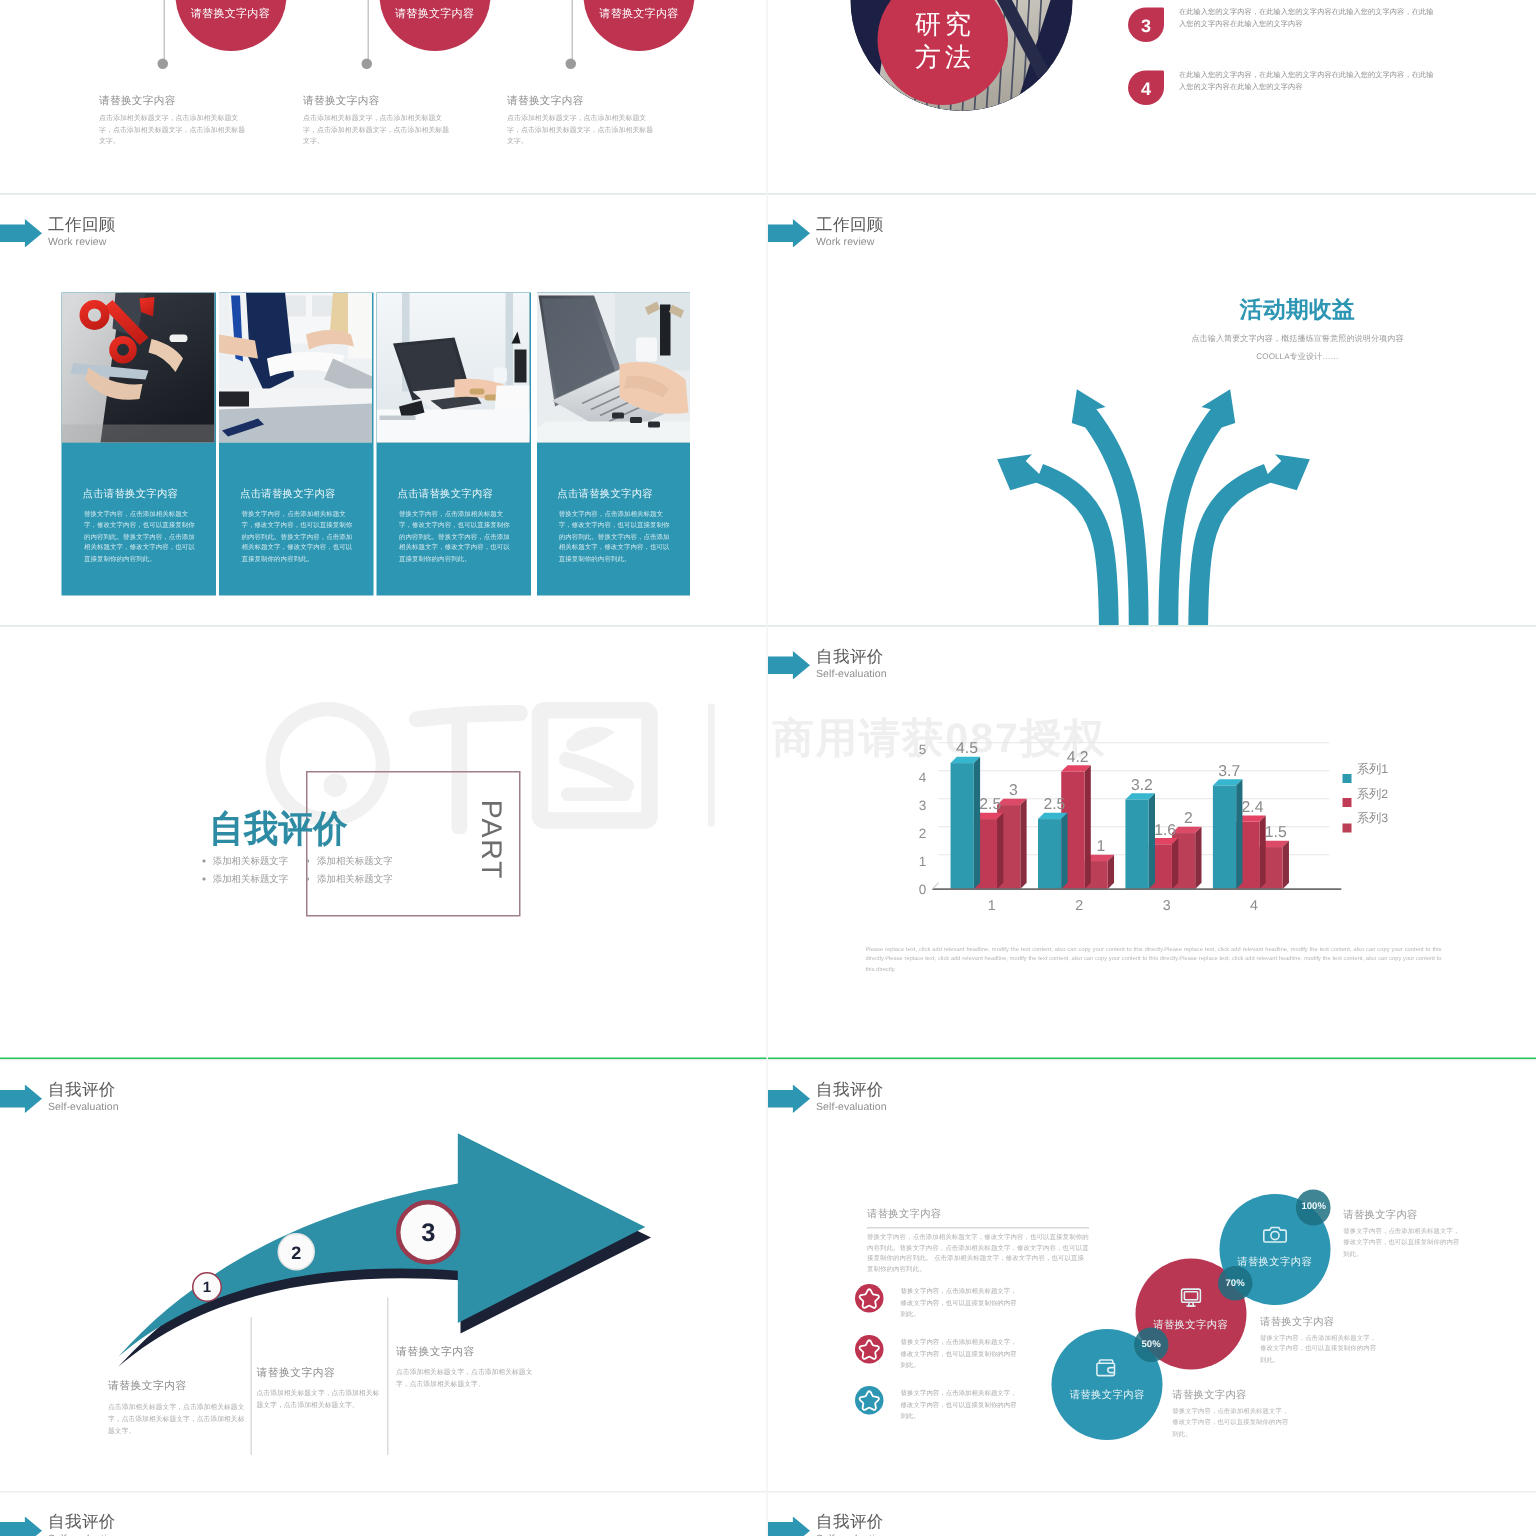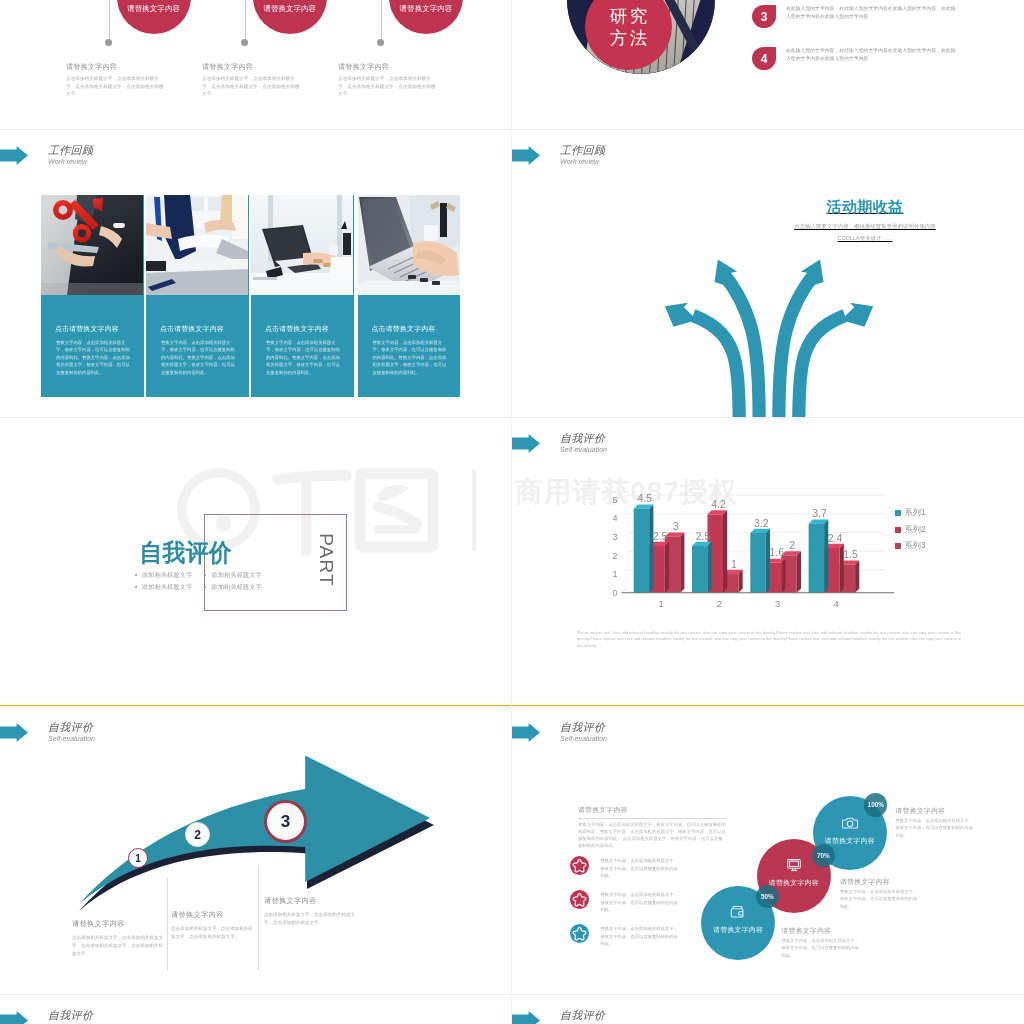--- a/index.html
+++ b/index.html
@@ -1,27 +1,27 @@
 <!DOCTYPE html>
 <html><head>
 <meta charset="utf-8">
 <style>
   html,body{margin:0;padding:0;}
   body{width:1024px;height:1024px;background:#fff;
        font-family:"Liberation Sans","DejaVu Sans",sans-serif;overflow:hidden;
        -webkit-font-smoothing:antialiased;}
-  .page{position:relative;width:1024px;height:1024px;overflow:hidden;background:#eab308;}
+  .page{position:relative;width:1024px;height:1024px;overflow:hidden;background:#22c55e;}
   .slide{position:absolute;width:512px;height:288px;overflow:hidden;background:#fff;}
   .hdiv{position:absolute;left:0;width:1024px;height:1px;background:#ededed;z-index:50;}
   .vdiv{position:absolute;top:0;width:1px;height:1024px;background:#f4f4f4;z-index:50;}
   
   .shead{position:absolute;display:flex;align-items:flex-start;}
   .shead .arw{position:relative;width:28px;height:19px;flex:0 0 auto;margin-top:1px;}
   .shead .arw svg{display:block;}
-  .shead .txt{margin-left:20px;font-style:italic;}
+  .shead .txt{margin-left:4px;}
   .shead .t1{font-size:11px;color:#5a5a5a;line-height:11px;letter-spacing:.3px;}
   .shead .t2{font-size:7px;color:#8e8e8e;line-height:12px;letter-spacing:.05px;}
   
   .s1-col{position:absolute;top:0;width:160px;height:220px;}
   .s1-line{position:absolute;left:26.5px;top:0;width:1px;height:200px;background:#c6c6c6;}
   .s1-dot{position:absolute;left:23px;top:198px;width:7px;height:7px;border-radius:50%;background:#9b9b9b;}
   .s1-circle{position:absolute;left:34.6px;top:119px;width:74px;height:74px;border-radius:50%;
              background:#bd3350;display:flex;align-items:flex-start;justify-content:center;}
   .s1-circle span{color:#fff;font-size:7.4px;letter-spacing:.15px;margin-top:44px;white-space:nowrap;}
   .s1-txt{position:absolute;top:221px;width:100px;}
@@ -52,21 +52,21 @@
 
   
   .s4-arrows{position:absolute;left:0;top:0;display:block;}
   .s4-b{position:absolute;}
   .s4-h{font-weight:bold;color:#2d96b3;letter-spacing:.6px;}
   .s4-p{font-size:5.4px;line-height:11.6px;color:#9a9a9a;margin-top:6px;letter-spacing:.05px;}
   .s4-b1{left:30.5px;top:153px;width:109px;}
   .s4-b1 .s4-h{font-size:15.2px;line-height:17px;letter-spacing:.2px;margin-left:8.4px;}
   .s4-b2{left:98px;top:70px;width:146px;text-align:center;}
   .s4-b2 .s4-h{font-size:15.2px;line-height:16px;letter-spacing:.2px;}
-  .s4-b3{left:280px;top:70px;width:146px;text-align:center;text-decoration:underline;}
+  .s4-b3{left:280px;top:70px;width:146px;text-align:center;}
   .s4-b3 .s4-h{font-size:15.2px;line-height:16px;letter-spacing:.2px;}
   .s4-b4{left:372px;top:153px;width:109px;}
   .s4-b4 .s4-h{font-size:15.2px;line-height:17px;letter-spacing:.2px;}
 
   
   .wm5{position:absolute;left:177px;top:51px;}
   .s5-box{position:absolute;left:204px;top:97px;width:141px;height:95px;border:1px solid #a08088;}
   .s5-part{position:absolute;left:298px;top:133px;width:56px;height:20px;
            transform:rotate(90deg);transform-origin:50% 50%;
            font-size:19px;color:#6d6d6d;letter-spacing:1.2px;text-align:center;line-height:20px;}
@@ -75,21 +75,21 @@
   .s5-bullets{position:absolute;left:135px;top:152px;width:150px;font-size:6.3px;color:#9a9a9a;
               line-height:11.8px;}
   .s5-bl{display:inline-block;width:67.8px;white-space:nowrap;}
   .s5-bl .bdot{display:inline-block;width:1.8px;height:1.8px;background:#9a9a9a;border-radius:50%;
                vertical-align:middle;margin:0 5px 1px 0;}
   .s5-bl em{font-style:normal;}
 
   
   .s6-chart{position:absolute;left:85px;top:72px;display:block;}
   .s6-legend{position:absolute;left:383px;top:88px;font-size:8.2px;color:#8d8d8d;line-height:16.5px;}
-  .s6-legend .lr{display:flex;align-items:center;white-space:nowrap;}
+  .s6-legend .lr{display:flex;align-items:flex-end;white-space:nowrap;}
   .s6-legend .sw{width:6px;height:6px;margin-right:3.5px;display:inline-block;}
   .s6-foot{position:absolute;left:65px;top:213px;width:384px;font-size:3.75px;line-height:6.3px;
            color:#b6b6b6;letter-spacing:.05px;text-align:justify;}
   .wm6{position:absolute;left:3px;top:50px;width:420px;color:#efefef;font-weight:bold;}
   .wm6a{font-size:27.5px;line-height:49px;letter-spacing:1.3px;}
   .wm6b{font-size:27.5px;line-height:49px;letter-spacing:1.3px;}
 
   
   .s7-arrow{position:absolute;left:0;top:0;display:block;}
   .s7-sep{position:absolute;width:1px;background:#dcdcdc;}

